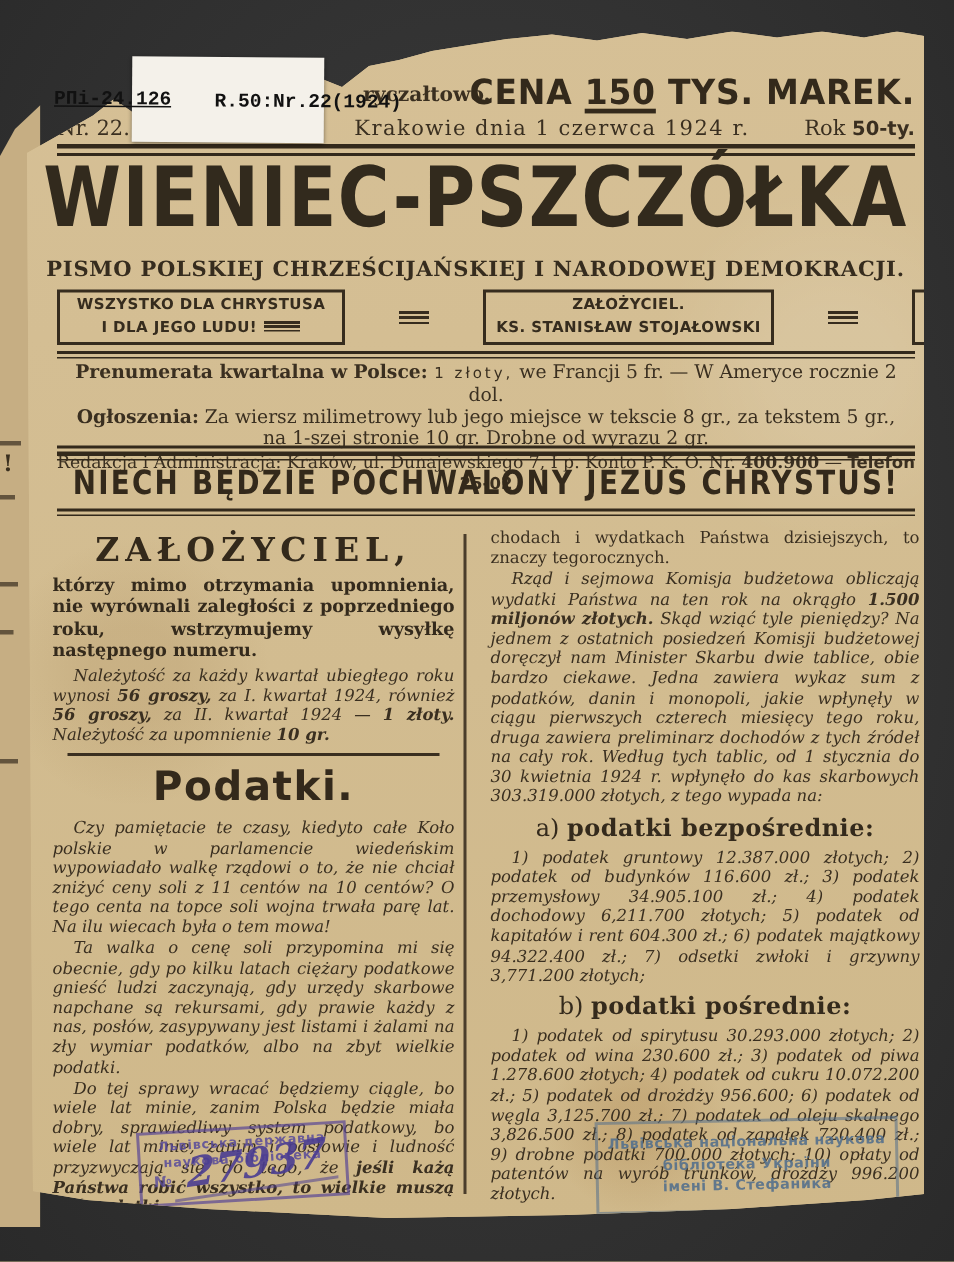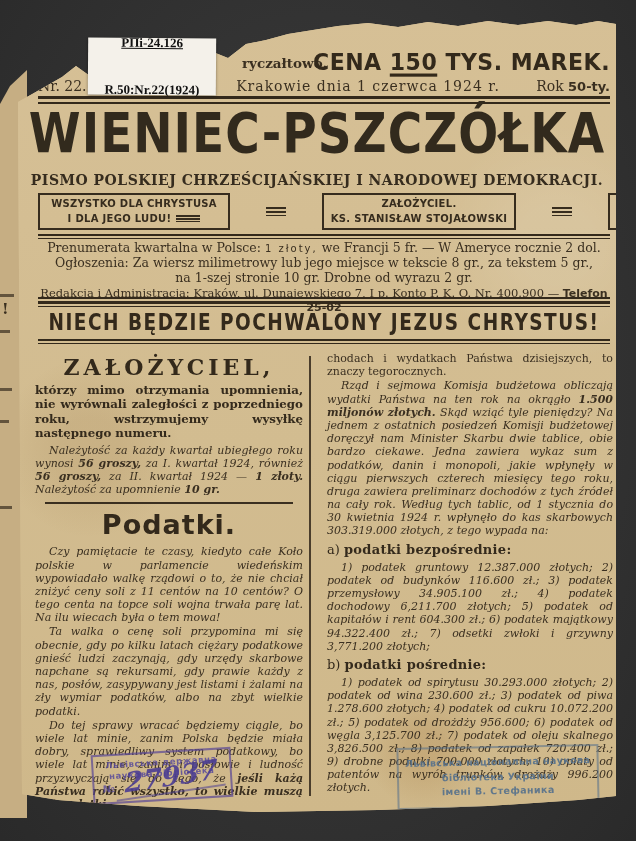--- a/index.html
+++ b/index.html
@@ -68,21 +68,21 @@
   .mbox .l2{display:block;}
   .conn{align-self:center;width:20px;height:9px;flex:0 0 auto;
     background-image:repeating-linear-gradient(to bottom,#362c1e 0 2px,transparent 2px 4px);}
   .orn{display:inline-block;width:24px;height:7px;vertical-align:middle;margin-left:5px;
     background-image:repeating-linear-gradient(to bottom,#362c1e 0 2px,transparent 2px 3px);}
 
   
   .imprint{position:absolute;left:20px;top:241px;width:572px;text-align:center;
     font:12.5px/1.18 "DejaVu Serif",serif;color:#3a2f20;}
   .imprint .big{font-family:"DejaVu Sans",sans-serif;font-weight:normal;letter-spacing:2px;font-size:10px;}
-  .imprint b{font-weight:normal;margin-top:32px;}
+  .imprint b{font-weight:bold;margin-top:32px;}
   .imprint .l4{font-size:11.5px;margin-top:2px;}
   .imprint .sansb{font-family:"DejaVu Sans",sans-serif;font-weight:bold;font-size:11px;}
 
   
   .banner{position:absolute;left:20px;top:302px;width:572px;}
   .banner .bar{height:2px;border-top:2px solid #33291b;border-bottom:1px solid #33291b;}
   .banner .txt{text-align:center;margin:5px 0 6px;
     font-family:"DejaVu Sans",sans-serif;font-weight:900;font-size:18.5px;letter-spacing:1.5px;
     color:#33291b;transform:scaleY(1.2);}
 
@@ -92,29 +92,29 @@
   .divider{width:0;border-left:2px solid #4a3d2b;margin:4px 5px 30px 6px;}
   .col-r{flex:1;margin-left:11px;}
   .par{font:11px/1.2 "DejaVu Serif",serif;text-align:justify;margin:0 0 1px;color:#3a2f20;}
   .ind{text-indent:14px;font-style:italic;}
   .h-debtors{margin:2px 0 3px;text-align:center;font-family:"DejaVu Serif",serif;
     font-weight:bold;font-size:22px;letter-spacing:4px;color:#33291b;}
   .lead{font:bold 11.8px/1.22 "DejaVu Serif",serif;text-align:justify;margin:0 0 3px;color:#342a1c;}
   .rule-thin{border-top:2px solid #3a2f20;margin:6px 10px 5px;}
   .h-podatki{margin:2px 0 5px;text-align:center;font-family:"DejaVu Sans",sans-serif;
     font-weight:900;font-size:27px;letter-spacing:1px;color:#33291b;}
-  .subhead{text-align:left;font-size:13px;margin:4px 0;color:#342a1c;}
+  .subhead{text-align:center;font-size:16px;margin:4px 0;color:#342a1c;}
   .subhead b{letter-spacing:.3px;}
 
   
   .label{
     position:absolute;left:88px;top:38px;width:128px;height:57px;z-index:5;
     background:#f4f1ea;box-shadow:0 1px 3px rgba(0,0,0,.45);transform:rotate(.4deg);
-    display:flex;flex-direction:column;align-items:center;justify-content:center;
-    font-family:Liberation Serif, serif;font-weight:bold;color:#111;gap:29px;
+    display:flex;flex-direction:row;align-items:center;justify-content:center;
+    font-family:Liberation Mono, monospace;font-weight:bold;color:#111;gap:29px;
   }
   .label .l1{font-size:13px;text-decoration:underline;}
   .label .l2{font-size:13px;margin-top:2px;}
 
   .stamp-left{
     position:absolute;left:74px;top:751px;width:140px;height:50px;z-index:4;
     border:2px solid rgba(88,70,150,.7);transform:rotate(-3.5deg);
     color:#584a9b;font-family:"DejaVu Sans",sans-serif;font-weight:bold;
     text-align:center;padding-top:4px;box-sizing:border-box;
   }

